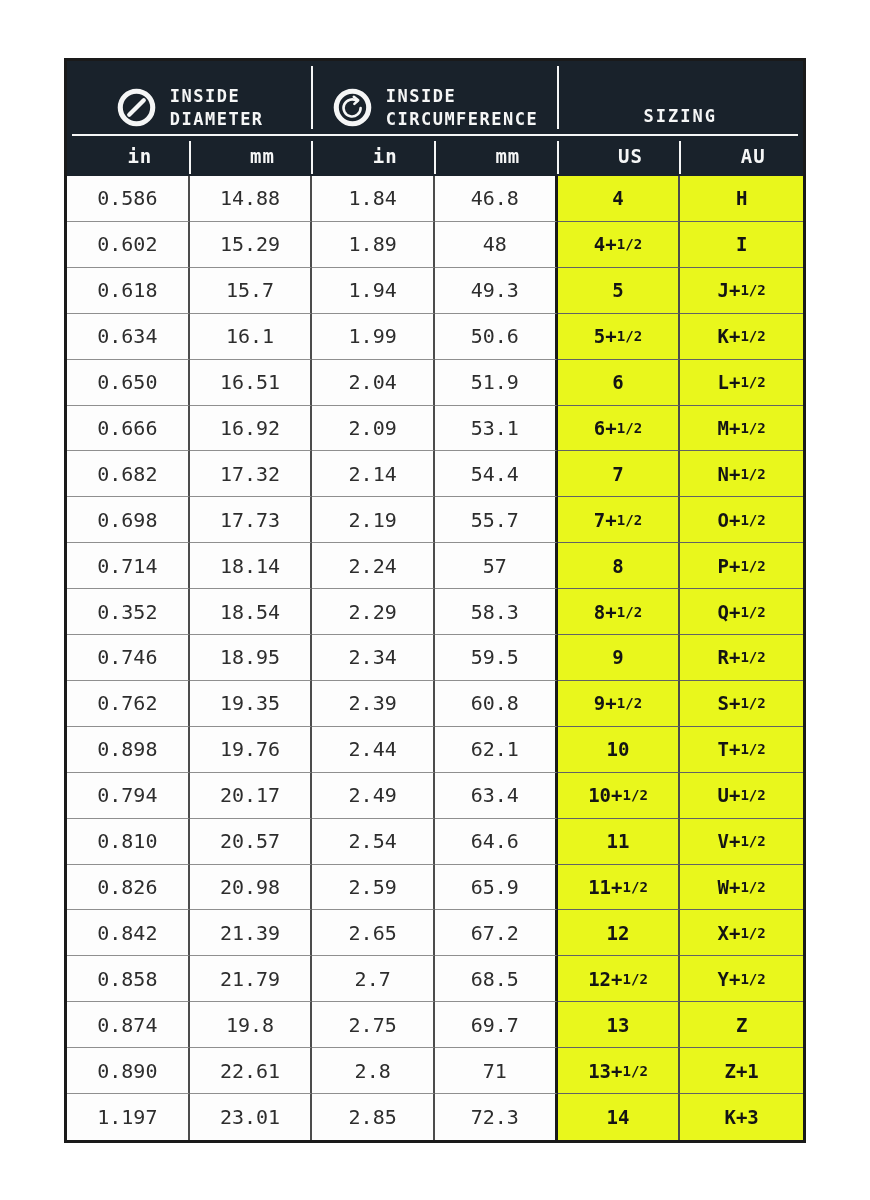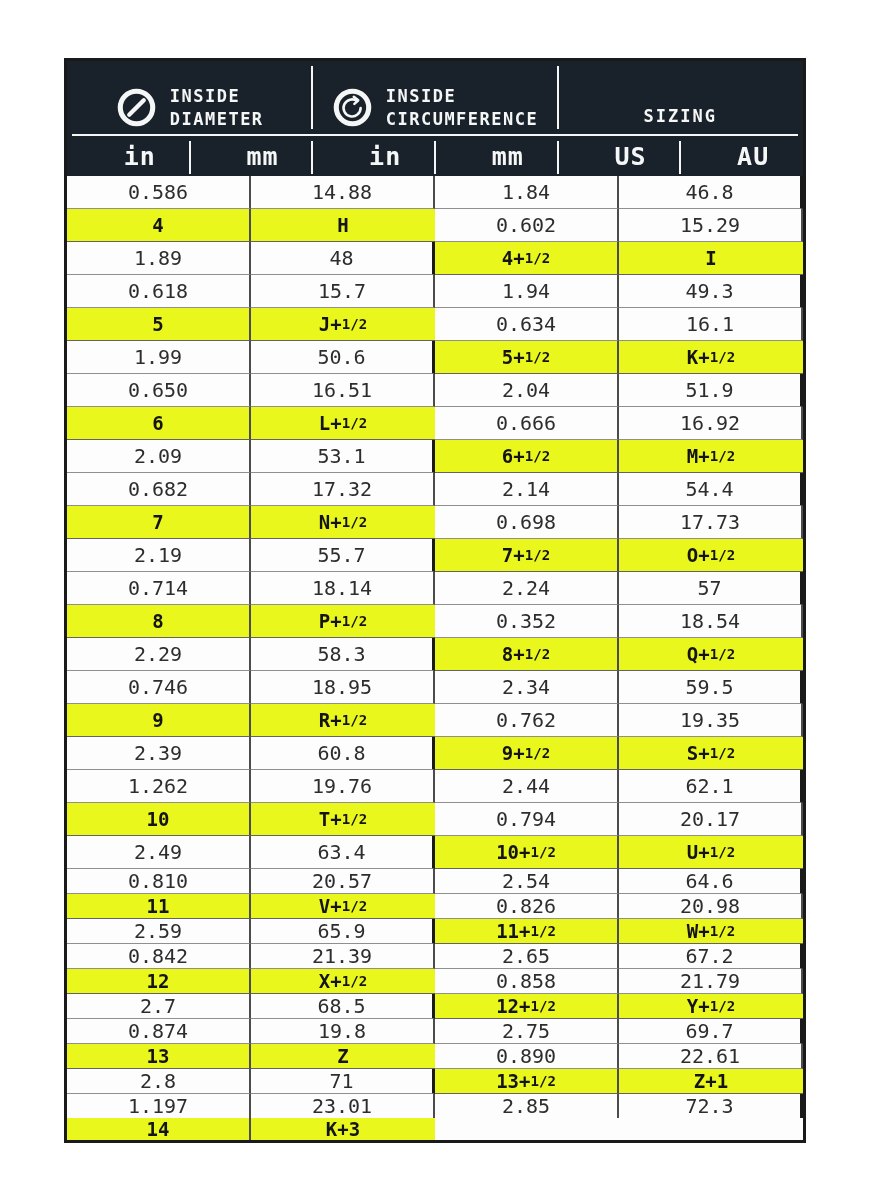--- a/index.html
+++ b/index.html
@@ -44,29 +44,29 @@
   .vline.v2{left:calc(200%/3 - 1px);}
   .hr-line{
     position:absolute;top:73px;left:5px;right:5px;height:2px;
     background:var(--header-text,#fff);
   }
   .subhead{
     position:absolute;top:75px;left:0;right:0;bottom:0;
     display:grid;grid-template-columns:repeat(6,1fr);
     align-items:center;text-align:center;
   }
-  .subcell{font-size:25px;font-weight:bold;letter-spacing:1px;margin-left:23px;}
+  .subcell{font-size:19px;font-weight:bold;letter-spacing:1px;margin-left:23px;}
   .svline{
     position:absolute;top:80px;height:33px;width:2px;
     background:var(--header-text,#fff);
   }
   
   .tbody{
     display:grid;
-    grid-template-columns:repeat(4,1fr);
+    grid-template-columns:repeat(6,1fr);
     grid-template-rows:repeat(21,1fr);
     height:964px;
     box-sizing:border-box;
     color:var(--body-text,#2d2d2d);
   }
   .cell{
     display:flex;align-items:center;justify-content:center;
     font-size:20px;
     border-right:2px solid var(--grid-v,#4c4c4c);
     border-bottom:1.5px solid var(--grid-h,#8f8f8f);
@@ -259,21 +259,21 @@
         <div class="cell c3">2.39</div>
         <div class="cell c4">60.8</div>
         <div class="cell c5 hl">
           <span>9+</span>
           <span class="frac">1/2</span>
         </div>
         <div class="cell c6 hl">
           <span>S+</span>
           <span class="frac">1/2</span>
         </div>
-        <div class="cell c1">1.262</div>
+        <div class="cell c1">0.898</div>
         <div class="cell c2">19.76</div>
         <div class="cell c3">2.44</div>
         <div class="cell c4">62.1</div>
         <div class="cell c5 hl">10</div>
         <div class="cell c6 hl">
           <span>T+</span>
           <span class="frac">1/2</span>
         </div>
         <div class="cell c1">0.794</div>
         <div class="cell c2">20.17</div>

